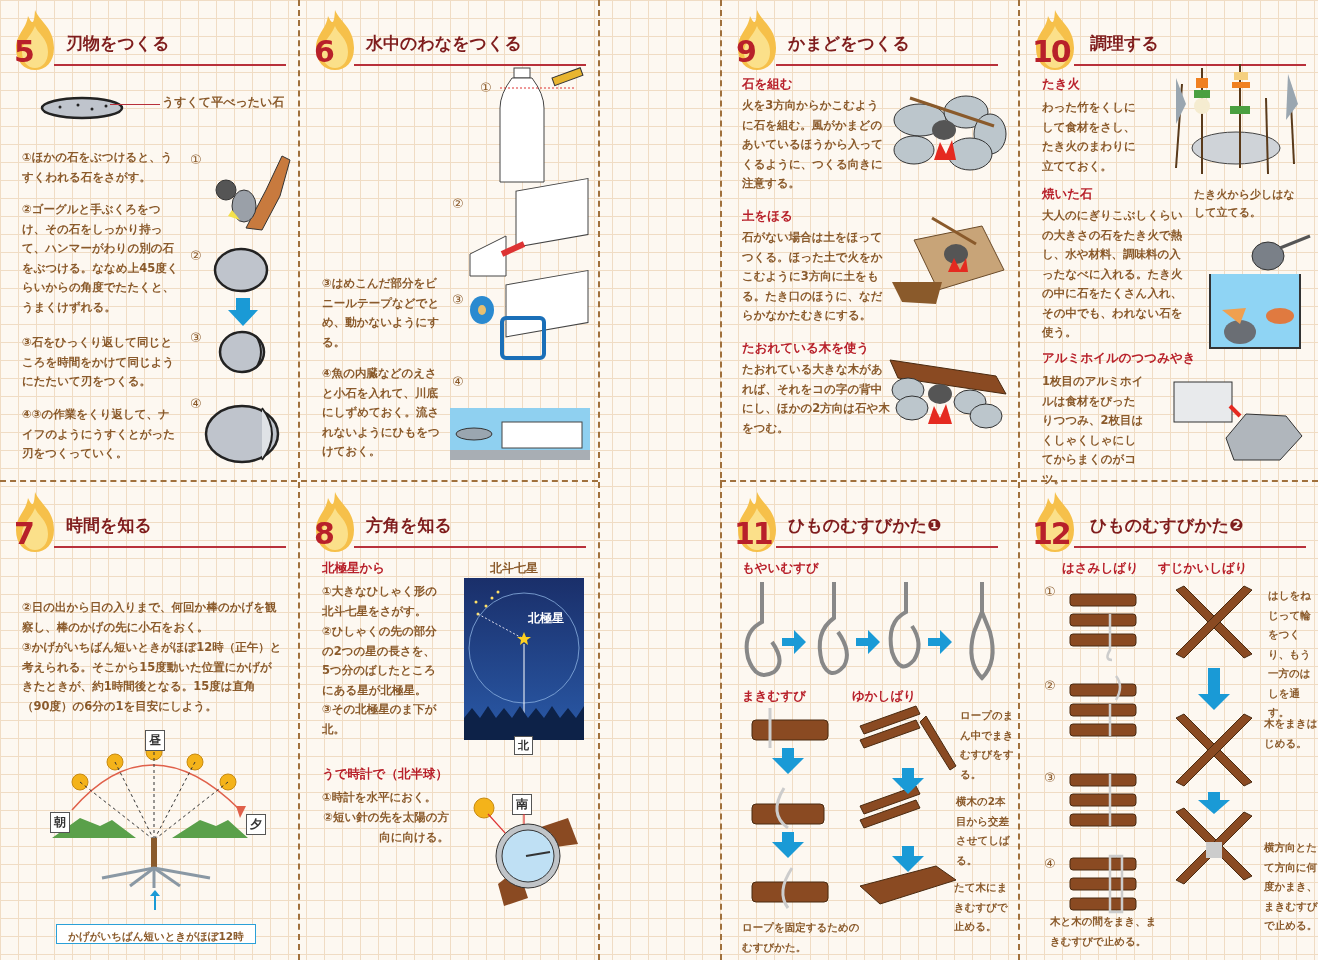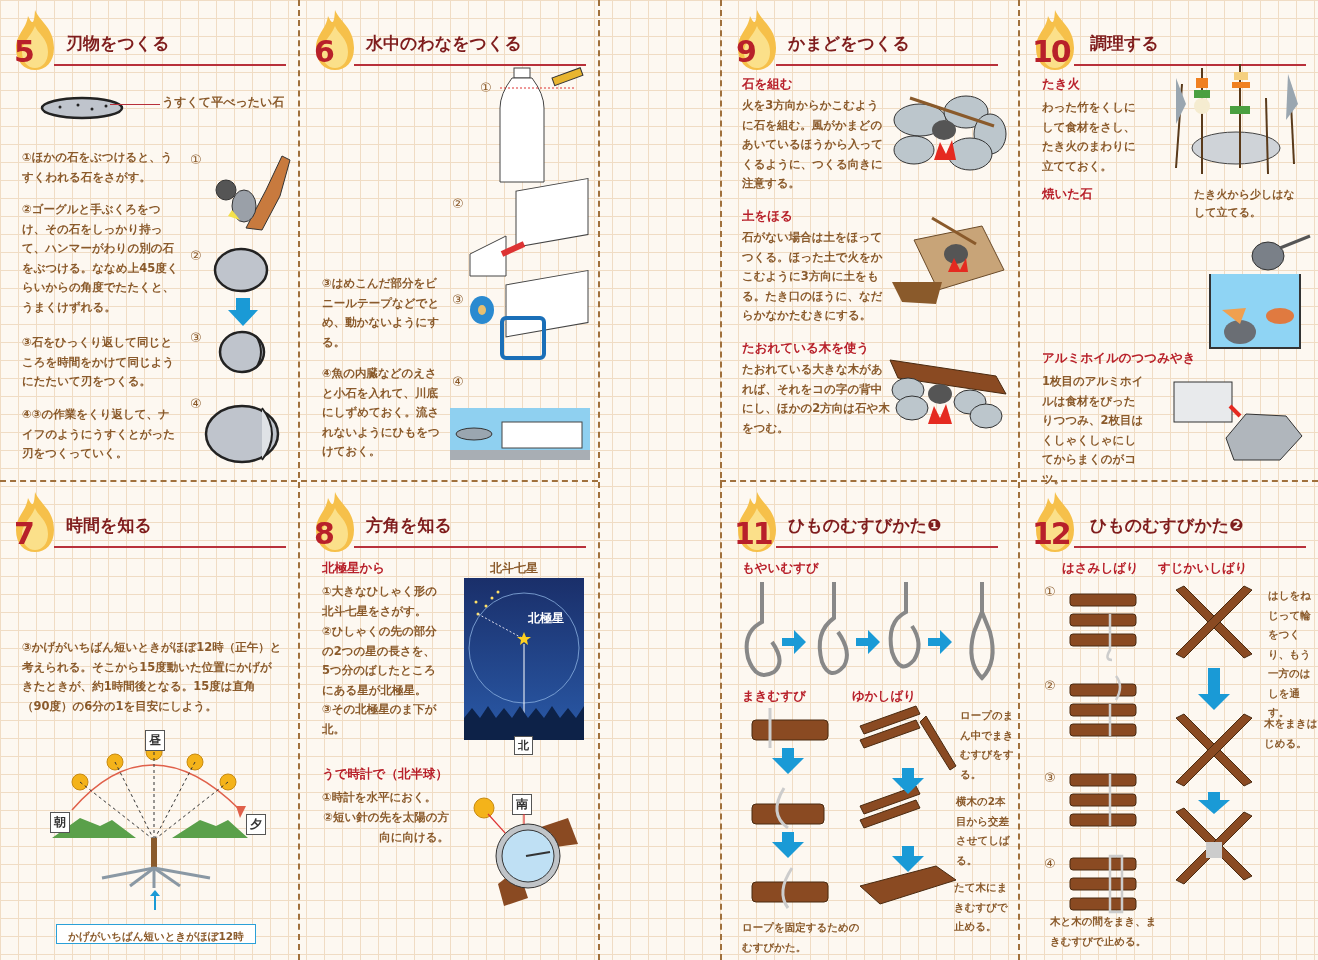--- a/index.html
+++ b/index.html
@@ -135,20 +135,21 @@
 <div class="panel" style="left:0;top:482px;width:298px;height:478px;">
   <div class="hdr">
     <svg class="flame" viewBox="0 0 50 64">
         <path d="M25 2 C30 14 44 20 44 40 C44 54 36 62 25 62 C14 62 6 54 6 40 C6 26 16 22 18 8 C22 16 24 18 25 2 Z" fill="#f6c04a"></path>
         <path d="M25 18 C28 26 38 30 38 44 C38 54 32 60 25 60 C18 60 12 54 12 44 C12 34 20 30 25 18Z" fill="#fbe08a"></path>
       </svg>
     <span class="num">7</span>
     <span class="ttl">時間を知る</span>
     <div class="rule" style="width:232px;"></div>
   </div>
+  <div class="txt" style="left:22px;top:116px;width:260px;">②日の出から日の入りまで、何回か棒のかげを観察し、棒のかげの先に小石をおく。</div>
   <div class="txt" style="left:22px;top:156px;width:260px;">③かげがいちばん短いときがほぼ12時（正午）と考えられる。そこから15度動いた位置にかげがきたときが、約1時間後となる。15度は直角（90度）の6分の1を目安にしよう。</div>
 
   <svg style="left:40px;top:248px;" width="220" height="160">
     <path d="M32 80 Q110 -10 200 80" fill="none" stroke="#e0604a" stroke-width="1.5"></path>
     <polygon points="196,76 206,76 200,88" fill="#e0604a"></polygon>
     <g fill="#f4b31a" stroke="#c88a10">
         <circle cx="40" cy="52" r="8"></circle>
         <circle cx="75" cy="32" r="8"></circle>
         <circle cx="114" cy="22" r="8"></circle>
         <circle cx="155" cy="32" r="8"></circle>
@@ -312,20 +313,21 @@
       <circle cx="34" cy="42" r="8" fill="#f5ecd0"></circle>
       <rect x="66" y="8" width="14" height="8" fill="#f5d080"></rect>
       <rect x="64" y="18" width="18" height="6" fill="#f08020"></rect>
       <rect x="62" y="42" width="20" height="8" fill="#4aa040"></rect>
       <path d="M8 14 L18 40 L8 60Z" fill="#9aa6b0"></path>
       <path d="M120 10 L130 40 L118 56Z" fill="#9aa6b0"></path>
     </svg>
   <span class="lbl" style="left:174px;top:186px;width:110px;font-size:11px;line-height:18px;">たき火から少しはなして立てる。</span>
 
   <span class="sub" style="left:22px;top:186px;">焼いた石</span>
+  <div class="txt" style="left:22px;top:206px;width:144px;">大人のにぎりこぶしくらいの大きさの石をたき火で熱し、水や材料、調味料の入ったなべに入れる。たき火の中に石をたくさん入れ、その中でも、われない石を使う。</div>
   <svg style="left:180px;top:228px;" width="110" height="126">
       <path d="M10 46 V120 H100 V46" fill="#8fd4f4" stroke="#333" stroke-width="2"></path>
       <ellipse cx="68" cy="28" rx="16" ry="14" fill="#7a8088" stroke="#333"></ellipse>
       <line x1="80" y1="20" x2="110" y2="8" stroke="#555" stroke-width="3"></line>
       <ellipse cx="40" cy="104" rx="16" ry="12" fill="#6a6e74"></ellipse>
       <path d="M22 82 L46 80 L40 96Z" fill="#f0a050"></path>
       <ellipse cx="80" cy="88" rx="14" ry="8" fill="#e07a40"></ellipse>
     </svg>
 
   <span class="sub" style="left:22px;top:350px;">アルミホイルのつつみやき</span>
@@ -452,14 +454,15 @@
         <path d="M74 226 L82 230 L14 298 L6 294Z"></path>
     </g>
     <g fill="#1a9ad6">
         <path d="M38 82 H50 V108 H60 L44 124 L28 108 H38Z"></path>
         <path d="M38 210 H50 V218 H60 L44 232 L28 218 H38Z" transform="translate(0,-4)"></path>
       </g>
     <rect x="36" y="256" width="16" height="16" fill="#ccc"></rect>
   </svg>
   <div class="txt" style="left:248px;top:104px;width:50px;font-size:10.5px;">はしをねじって輪をつくり、もう一方のはしを通す。</div>
   <div class="txt" style="left:244px;top:232px;width:54px;font-size:10.5px;">木をまきはじめる。</div>
+  <div class="txt" style="left:244px;top:356px;width:54px;font-size:10.5px;">横方向とたて方向に何度かまき、まきむすびで止める。</div>
   <div class="txt" style="left:30px;top:430px;width:110px;font-size:10.5px;">木と木の間をまき、まきむすびで止める。</div>
 </div>
 
 </body></html>

